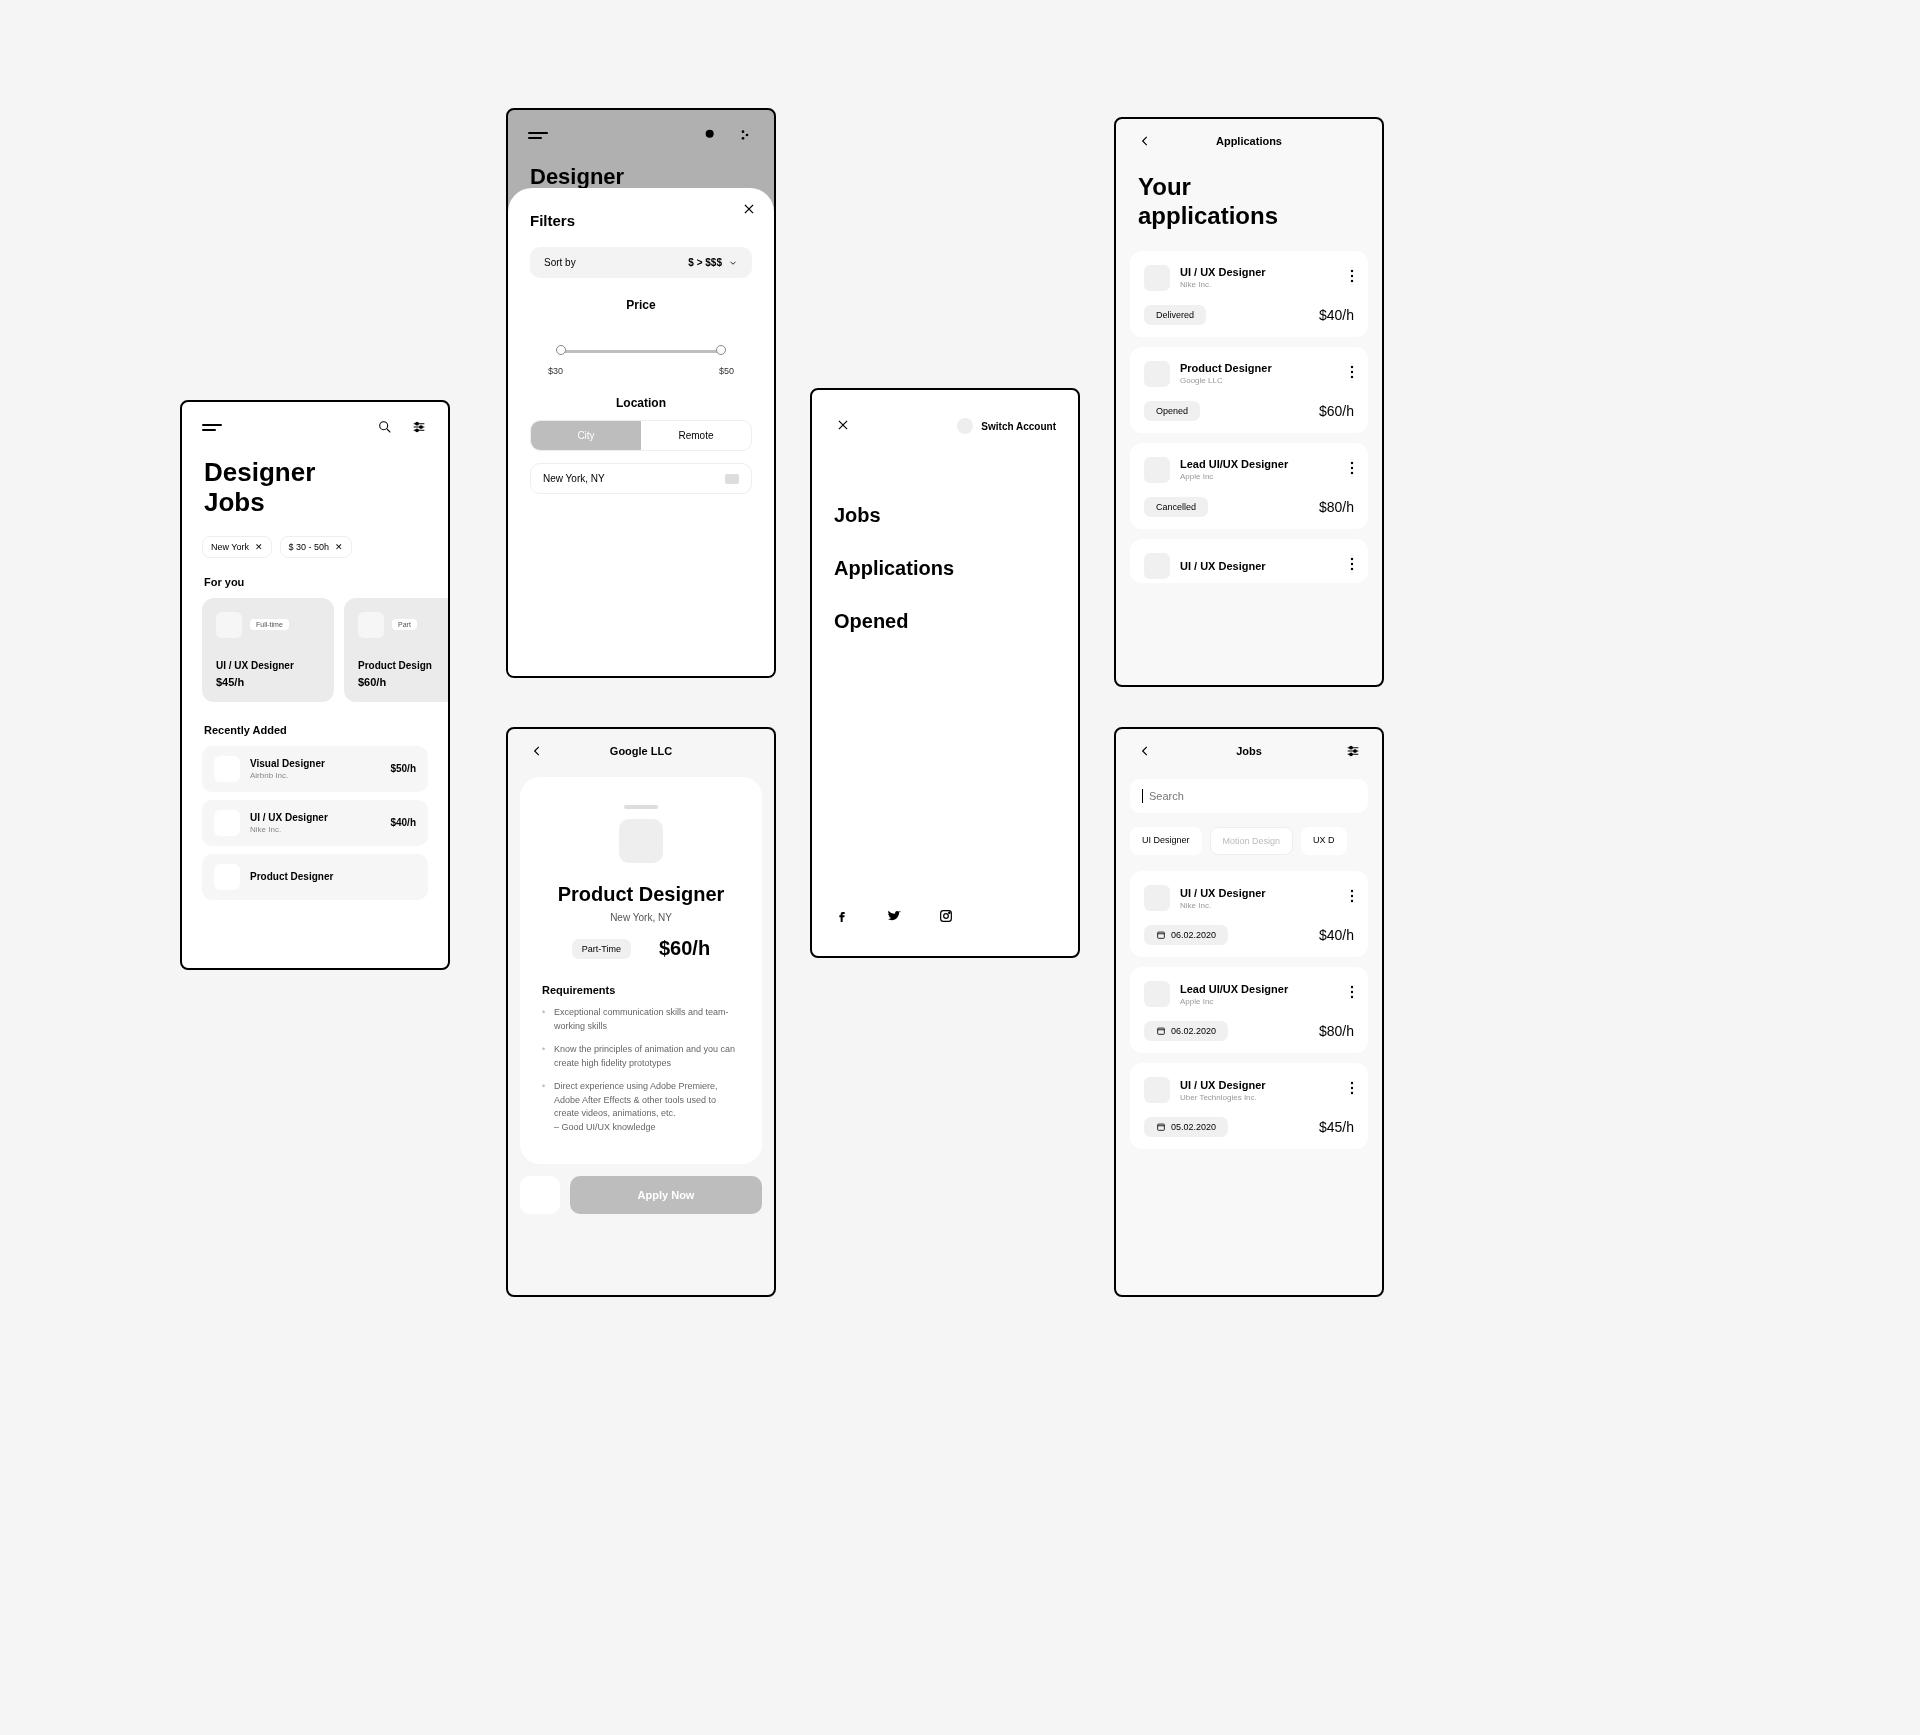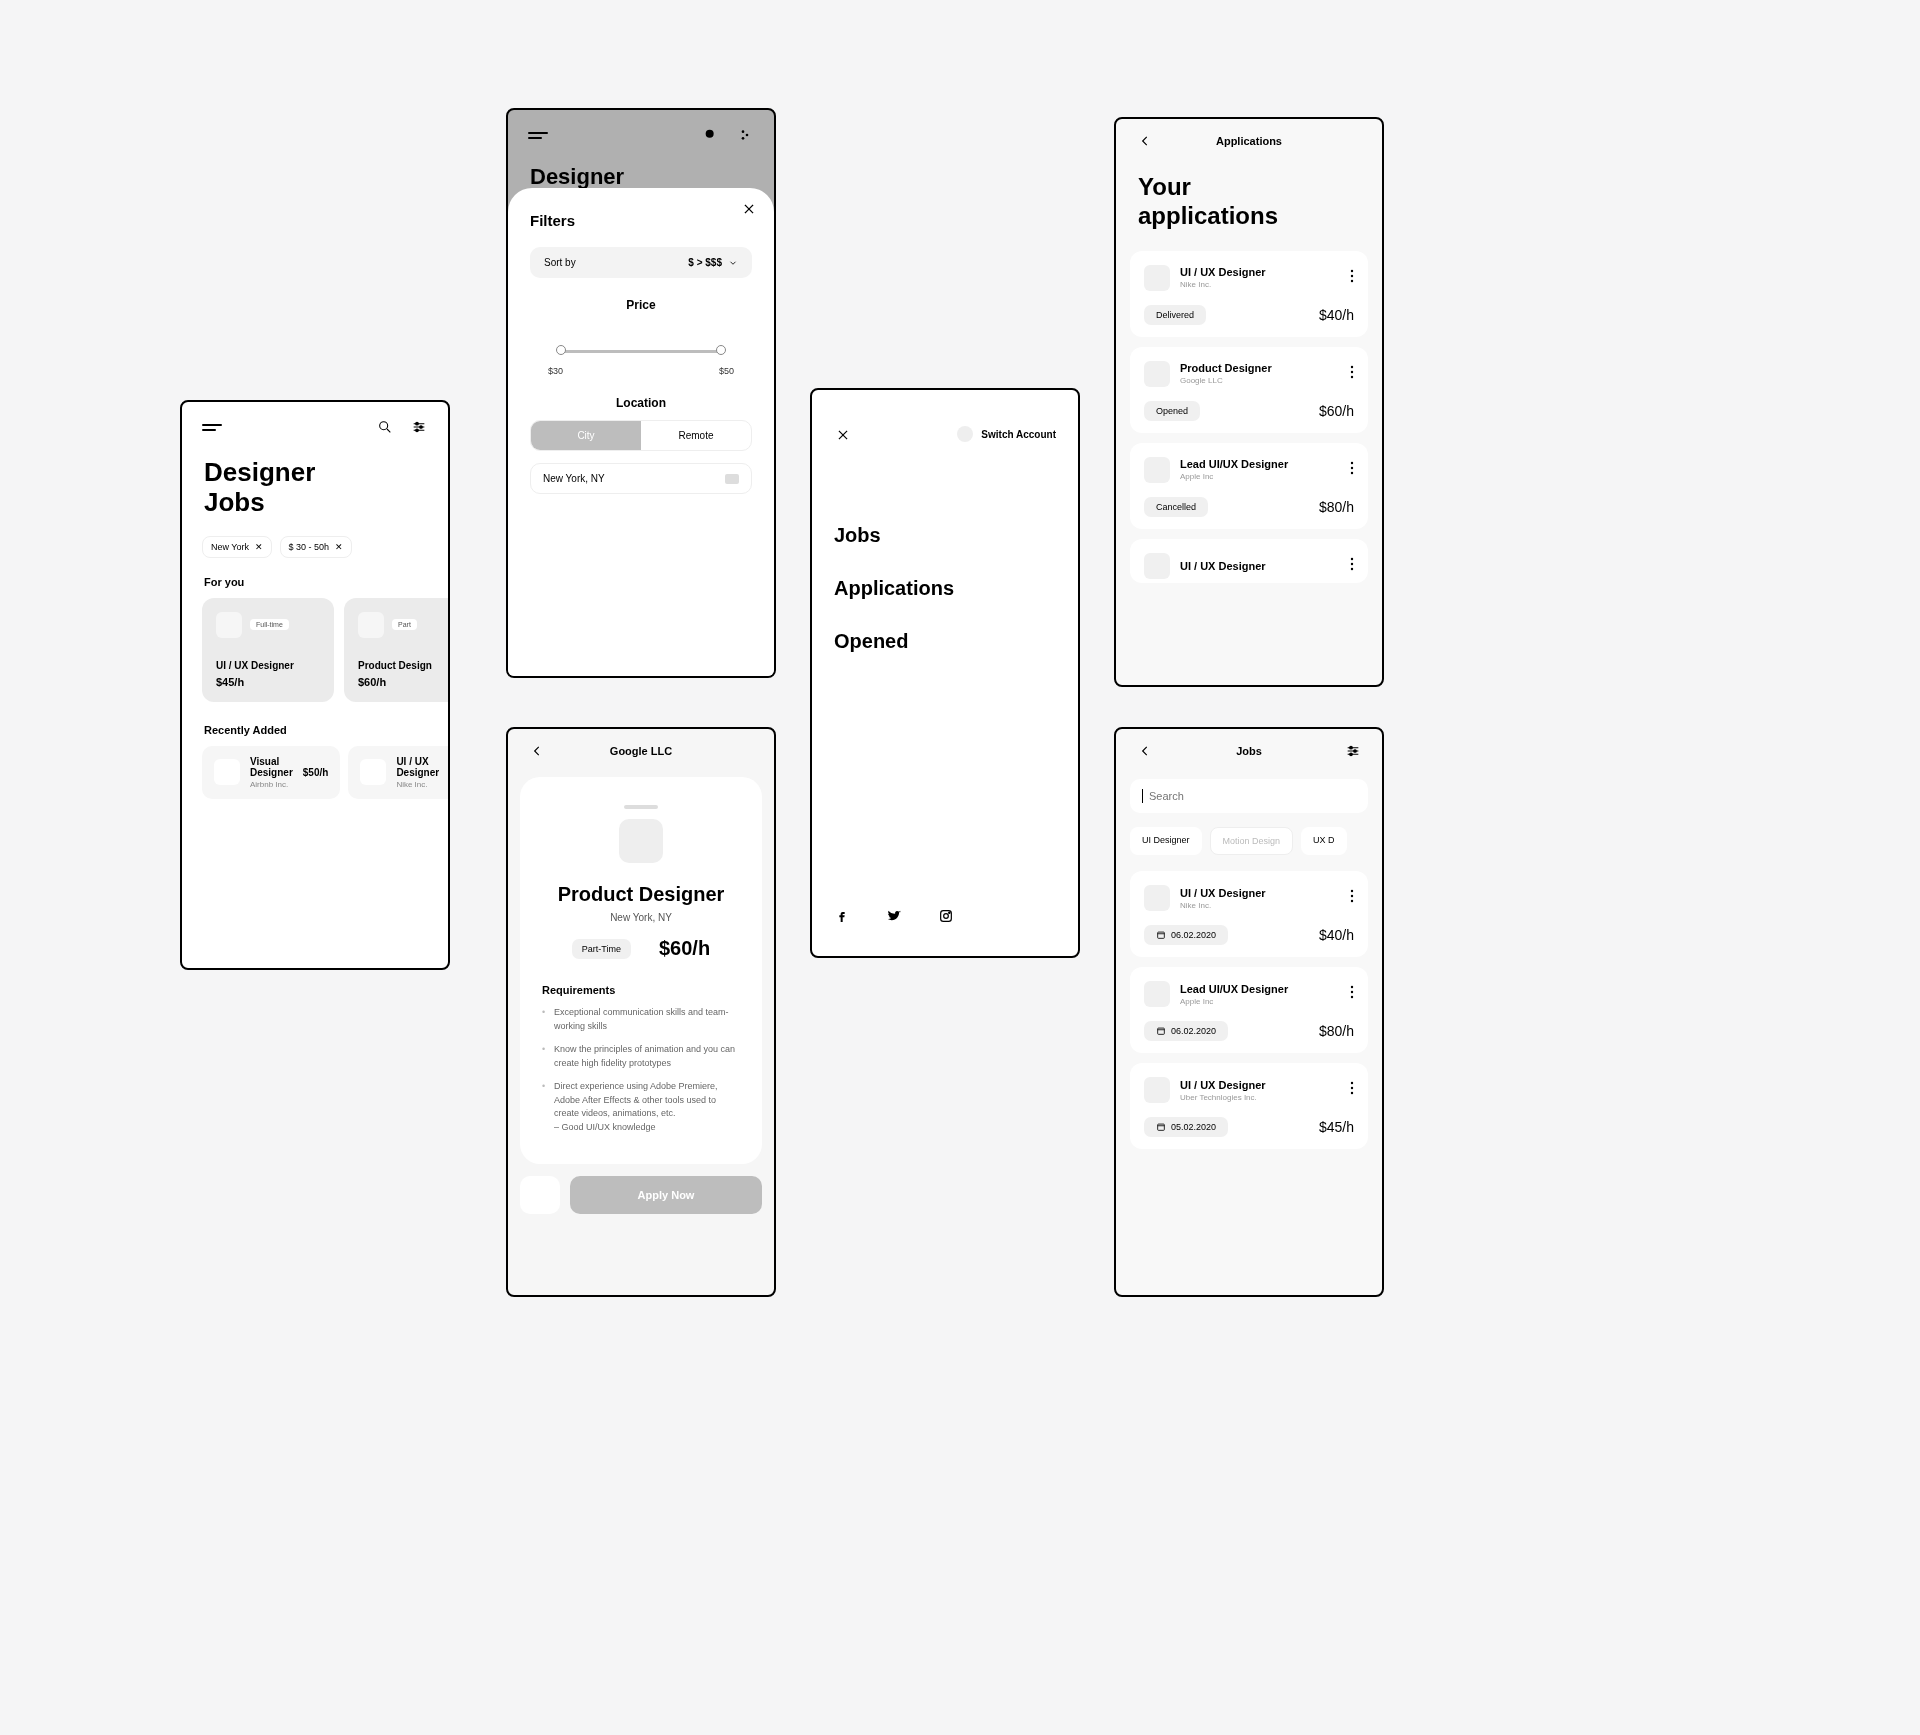--- a/index.html
+++ b/index.html
@@ -27,21 +27,21 @@
 .chip{background:#fff;border:1px solid #eee;border-radius:8px;padding:5px 8px;font-size:9px;display:flex;gap:6px;}
 .chip .x{font-size:9px;cursor:pointer;}
 .sect-h{font-size:11px;font-weight:700;padding:0 22px 10px;}
 .cards-row{display:flex;gap:10px;padding:0 0 22px 20px;overflow:hidden;}
 .card{background:#ebebeb;border-radius:12px;padding:14px;width:132px;flex-shrink:0;}
 .card .toprow{display:flex;align-items:center;gap:8px;margin-bottom:22px;}
 .logo-sq{width:26px;height:26px;background:#f6f6f6;border-radius:6px;}
 .badge{background:#fff;border-radius:4px;font-size:7px;padding:2px 6px;color:#555;}
 .card .jt{font-size:10px;font-weight:600;margin-bottom:5px;}
 .card .rate{font-size:11px;font-weight:600;}
-.list{padding:0 20px;display:flex;flex-direction:row;gap:8px;}
+.list{padding:0 20px;display:flex;flex-direction:column;gap:8px;}
 .list-item{background:#f6f6f6;border-radius:10px;padding:10px 12px;display:flex;align-items:center;gap:10px;}
 .li-logo{width:26px;height:26px;background:#fff;border-radius:6px;flex-shrink:0;}
 .li-main{flex:1;}
 .li-title{font-size:10px;font-weight:600;}
 .li-sub{font-size:8px;color:#888;margin-top:2px;}
 .li-rate{font-size:10px;font-weight:600;}
 
 
 .sheet{position:absolute;left:0;right:0;bottom:0;top:78px;background:#fff;border-radius:24px 24px 0 0;padding:18px 22px;}
 .sheet-close{position:absolute;right:18px;top:14px;cursor:pointer;}
@@ -73,21 +73,21 @@
 .jrate{font-size:20px;font-weight:600;}
 .req-h{font-size:11px;font-weight:700;margin:24px 0 10px;}
 .req-list{list-style:none;}
 .req-list li{font-size:9px;color:#666;line-height:1.5;padding-left:12px;position:relative;margin-bottom:10px;}
 .req-list li:before{content:"•";position:absolute;left:0;color:#bbb;}
 .bottom-row{display:flex;gap:10px;padding:0 12px 12px;}
 .bookmark{width:40px;height:38px;background:#fff;border-radius:10px;}
 .apply-btn{flex:1;background:#bdbdbd;color:#fff;border-radius:10px;font-size:11px;font-weight:600;display:flex;align-items:center;justify-content:center;}
 
 
-.menu-top{display:flex;align-items:flex-start;justify-content:space-between;padding:36px 22px;}
+.menu-top{display:flex;align-items:flex-end;justify-content:space-between;padding:26px 22px;}
 .switch-row{display:flex;align-items:center;gap:8px;}
 .switch-row .av{width:16px;height:16px;background:#eee;border-radius:50%;}
 .switch-row span{font-size:10px;font-weight:600;}
 .menu-links{padding:44px 22px;display:flex;flex-direction:column;gap:30px;}
 .menu-links a{font-size:20px;font-weight:600;color:#000;text-decoration:none;}
 .social{position:absolute;bottom:32px;left:22px;display:flex;gap:36px;}
 .social .si{width:16px;height:16px;}
 
 
 .app-card{background:#fff;border-radius:12px;margin:0 14px 10px;padding:14px 14px 12px;}

